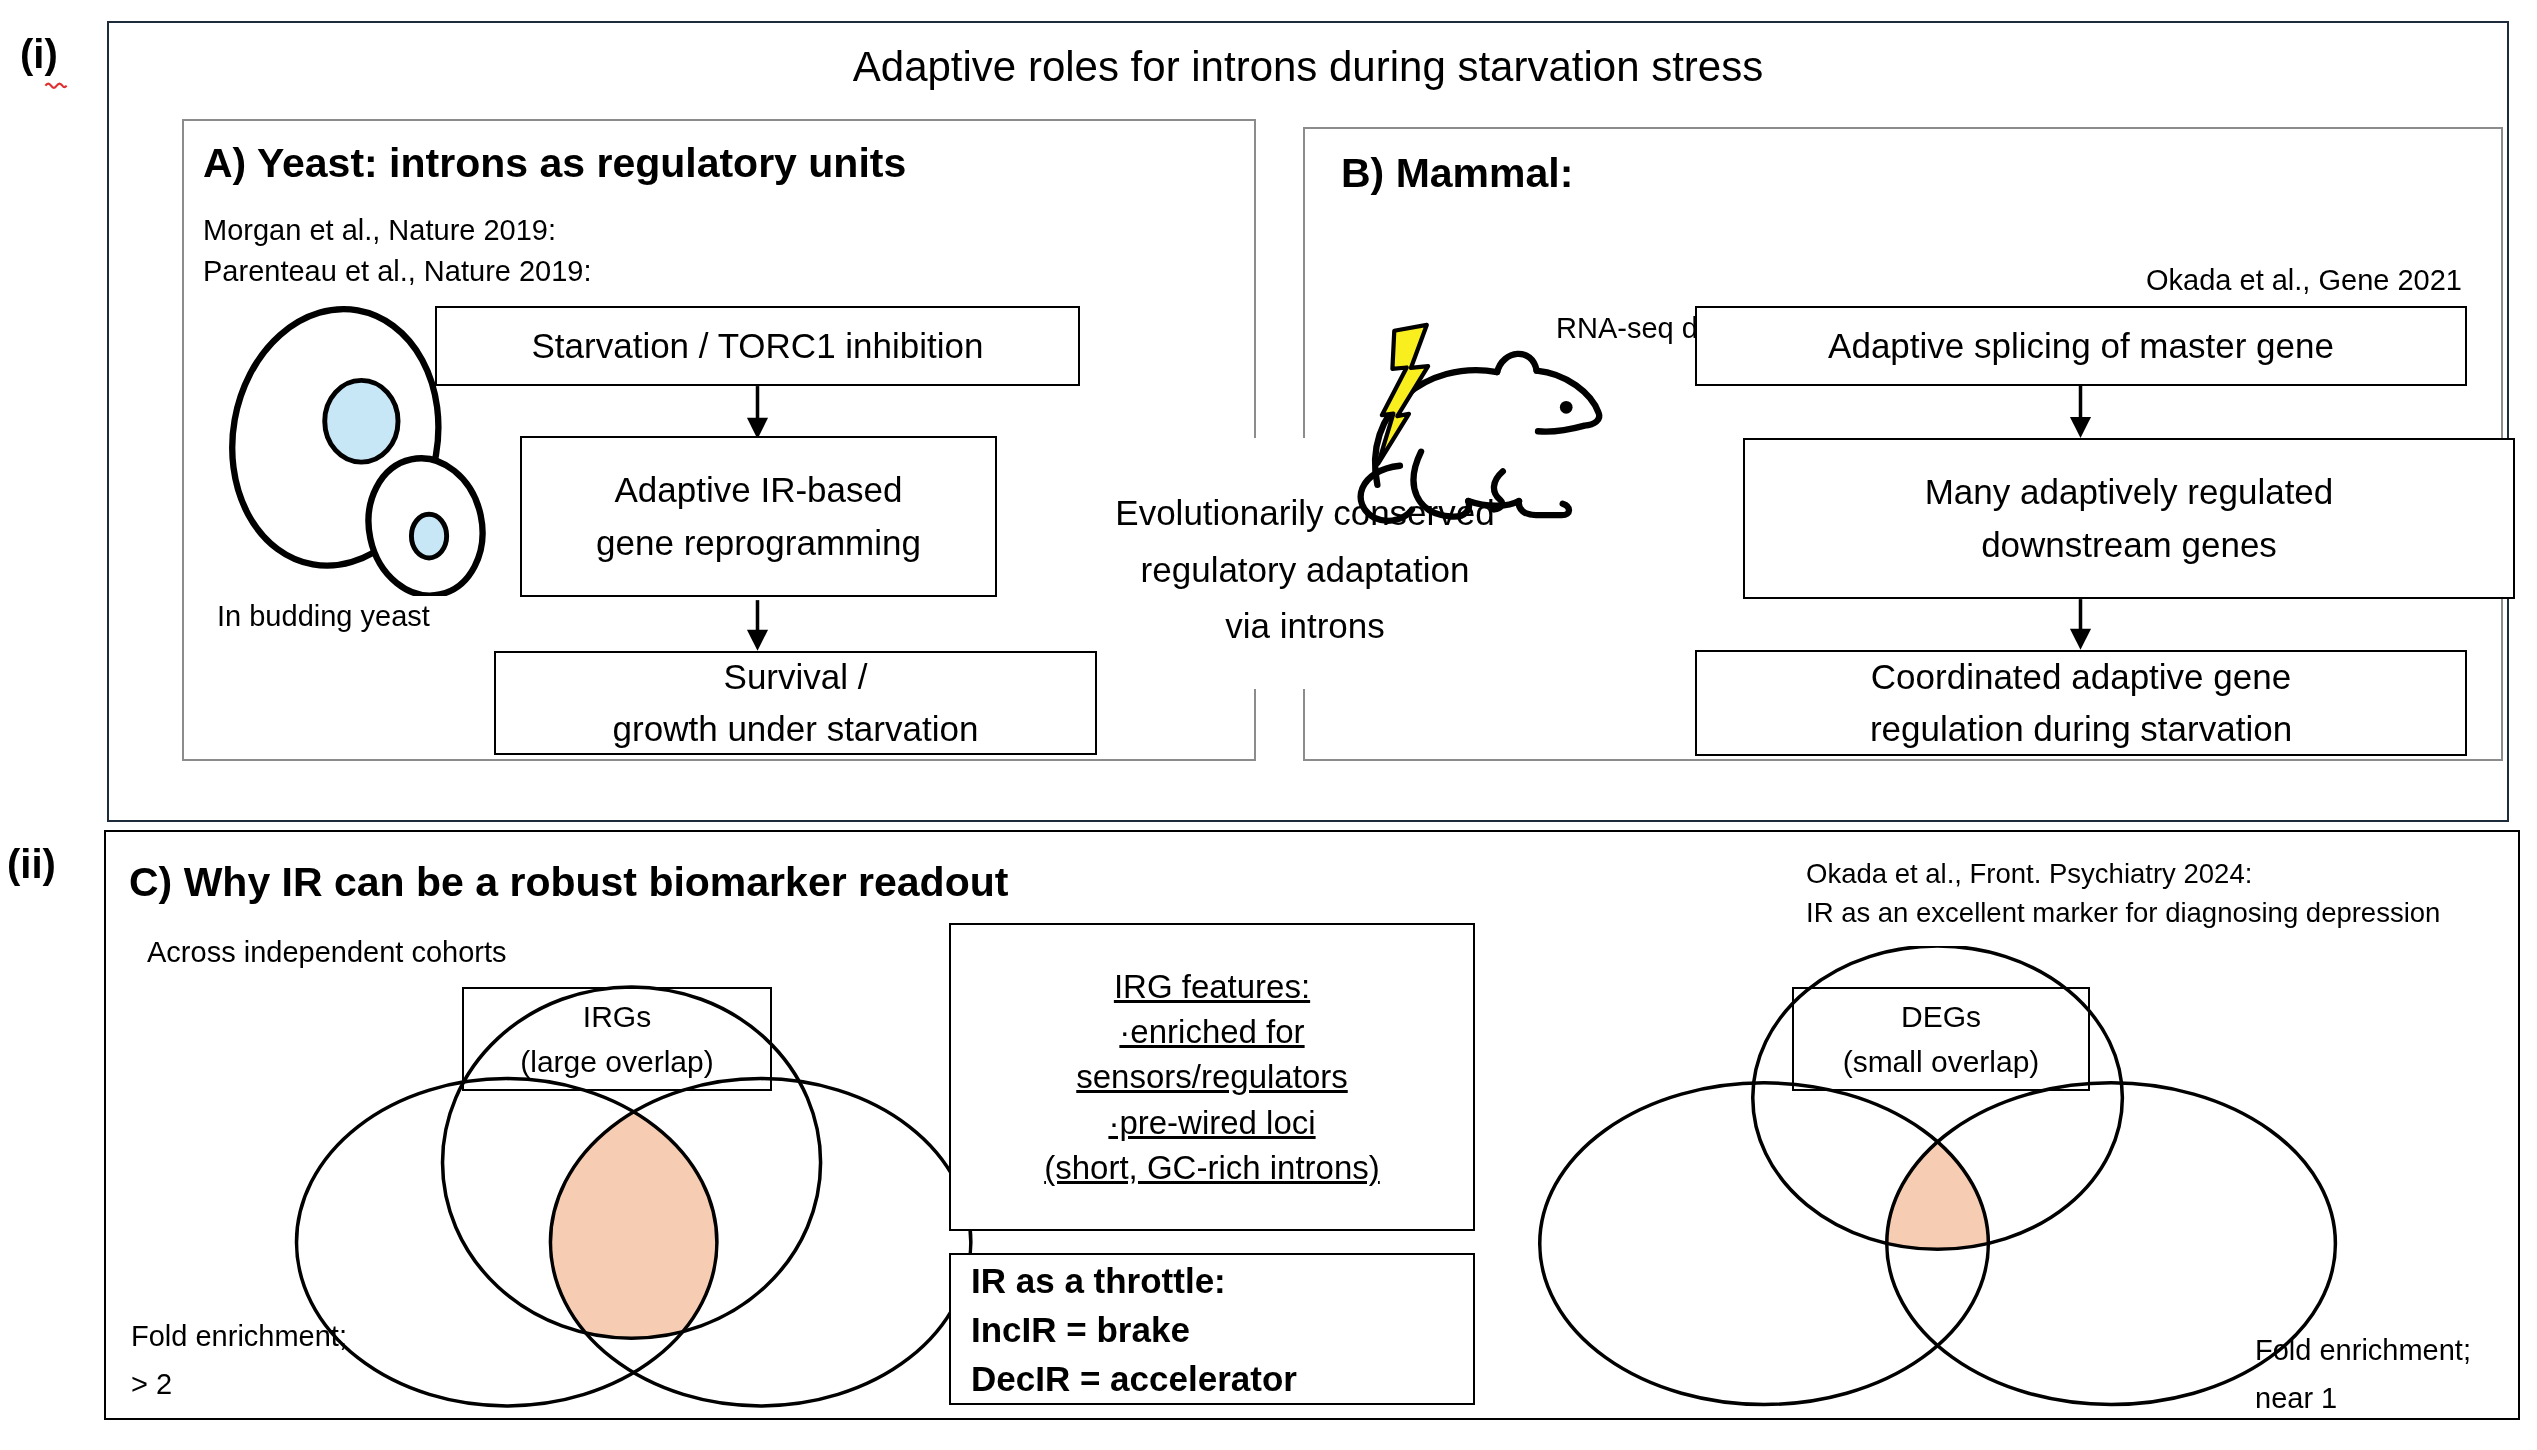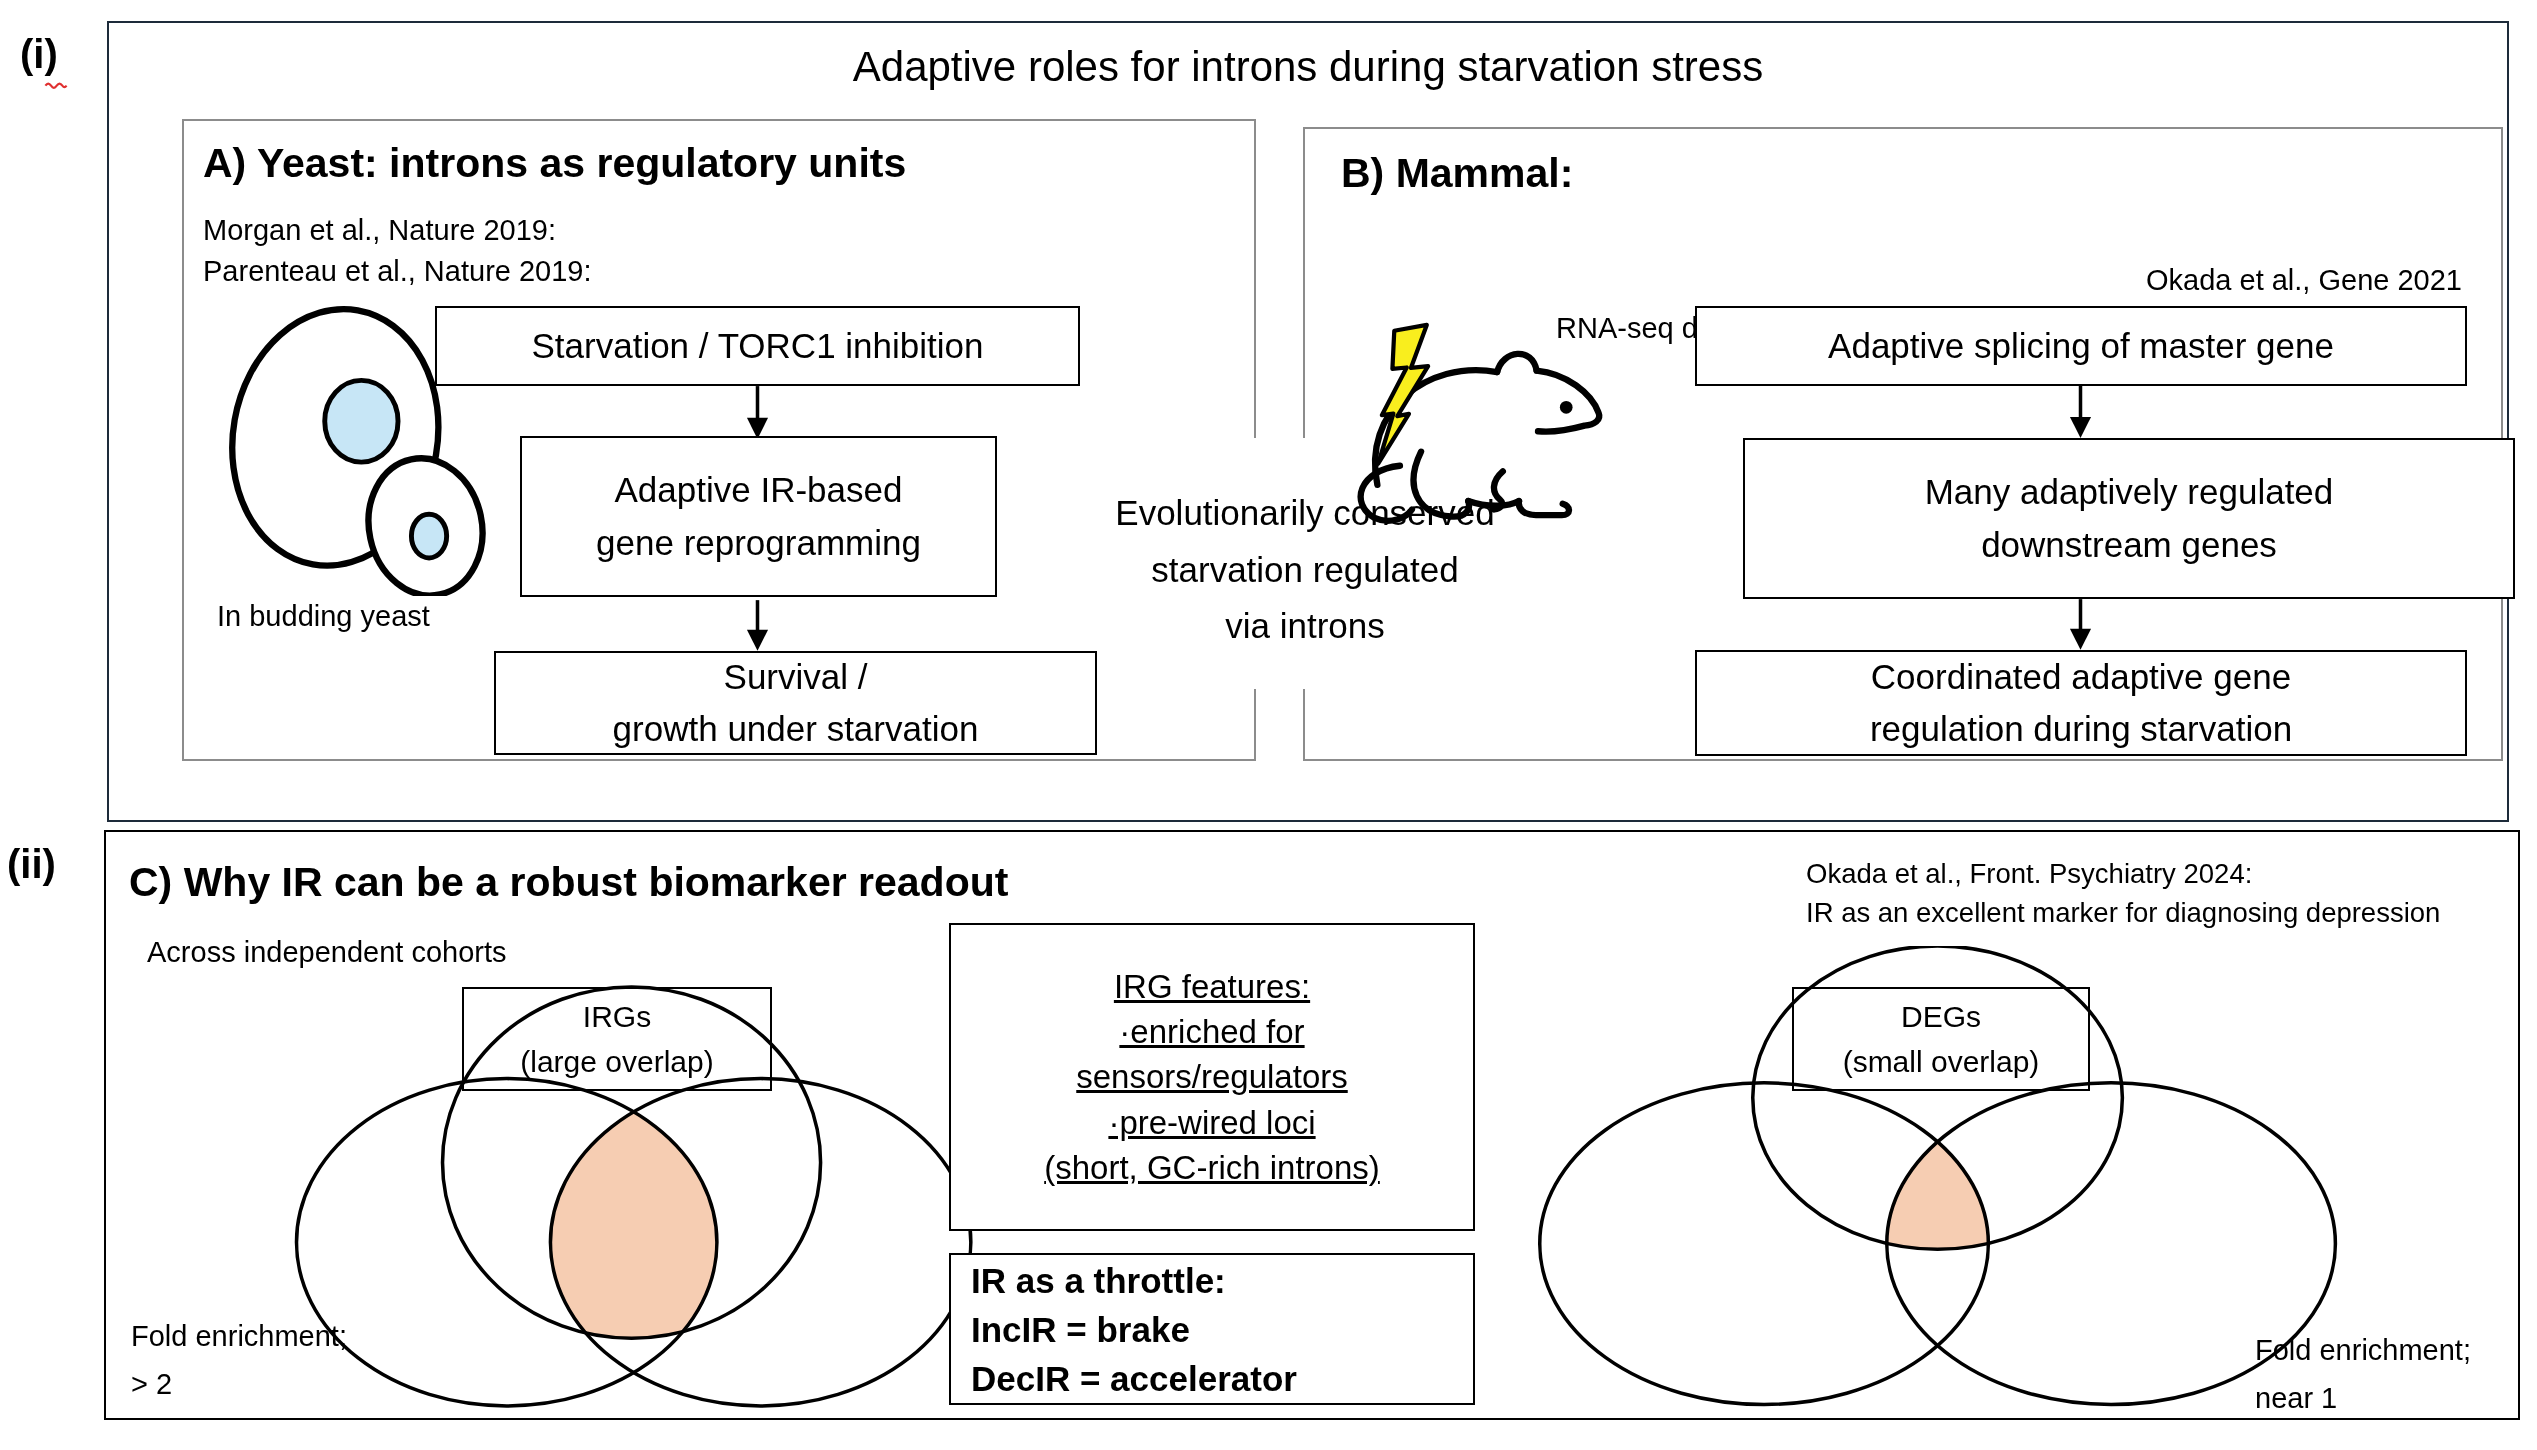--- a/index.html
+++ b/index.html
@@ -88,21 +88,21 @@
     <polygon points="22,72 7,42 37,42" fill="#000"></polygon>
   </svg>
   <div class="abs flow-box" style="left:494px;top:651px;width:603px;height:104px;">
     <div>Survival /</div>
     <div>growth under starvation</div>
   </div>
 
   <div class="abs gap-mask"></div>
   <div class="abs center-text">
     <div>Evolutionarily conserved</div>
-    <div>starvation regulated</div>
+    <div>regulatory adaptation</div>
     <div>via introns</div>
   </div>
 
   <div class="abs panelB"></div>
   <div class="abs panel-heading" style="left:1341px;top:145px;">B) Mammal:</div>
   <div class="abs citation" style="left:2046px;top:260px;width:416px;text-align:right;">Okada et al., Gene 2021</div>
 
   <svg class="abs" style="left:1321px;top:300px;" width="303" height="247" viewBox="0 0 430 350">
     <g stroke="#000" stroke-width="9" fill="none" stroke-linecap="round" stroke-linejoin="round">
       <path d="M80 262 C58 158 150 84 250 102"></path>

